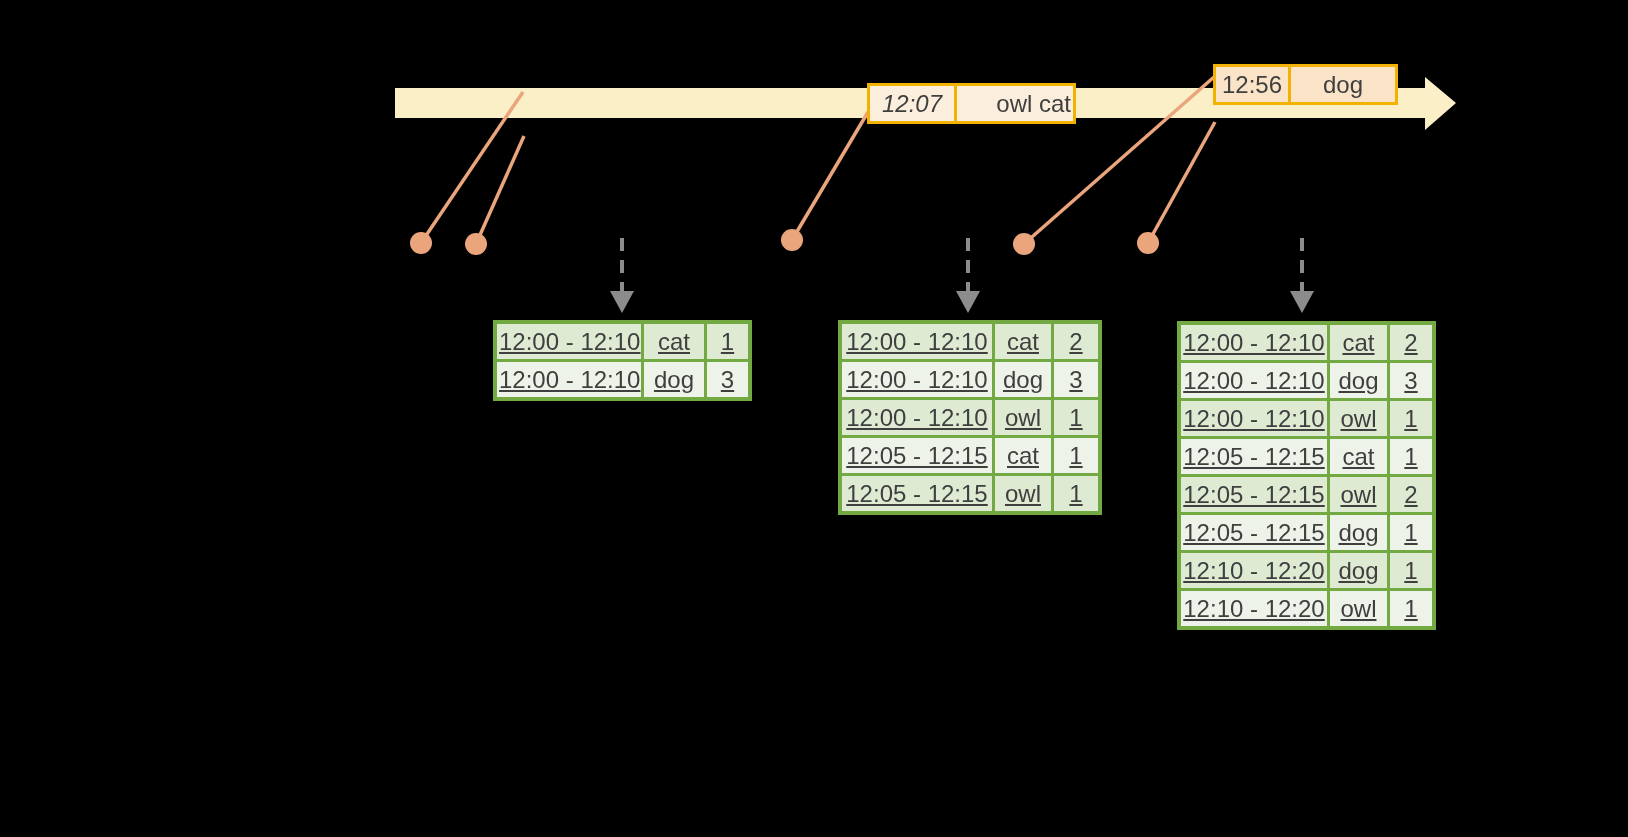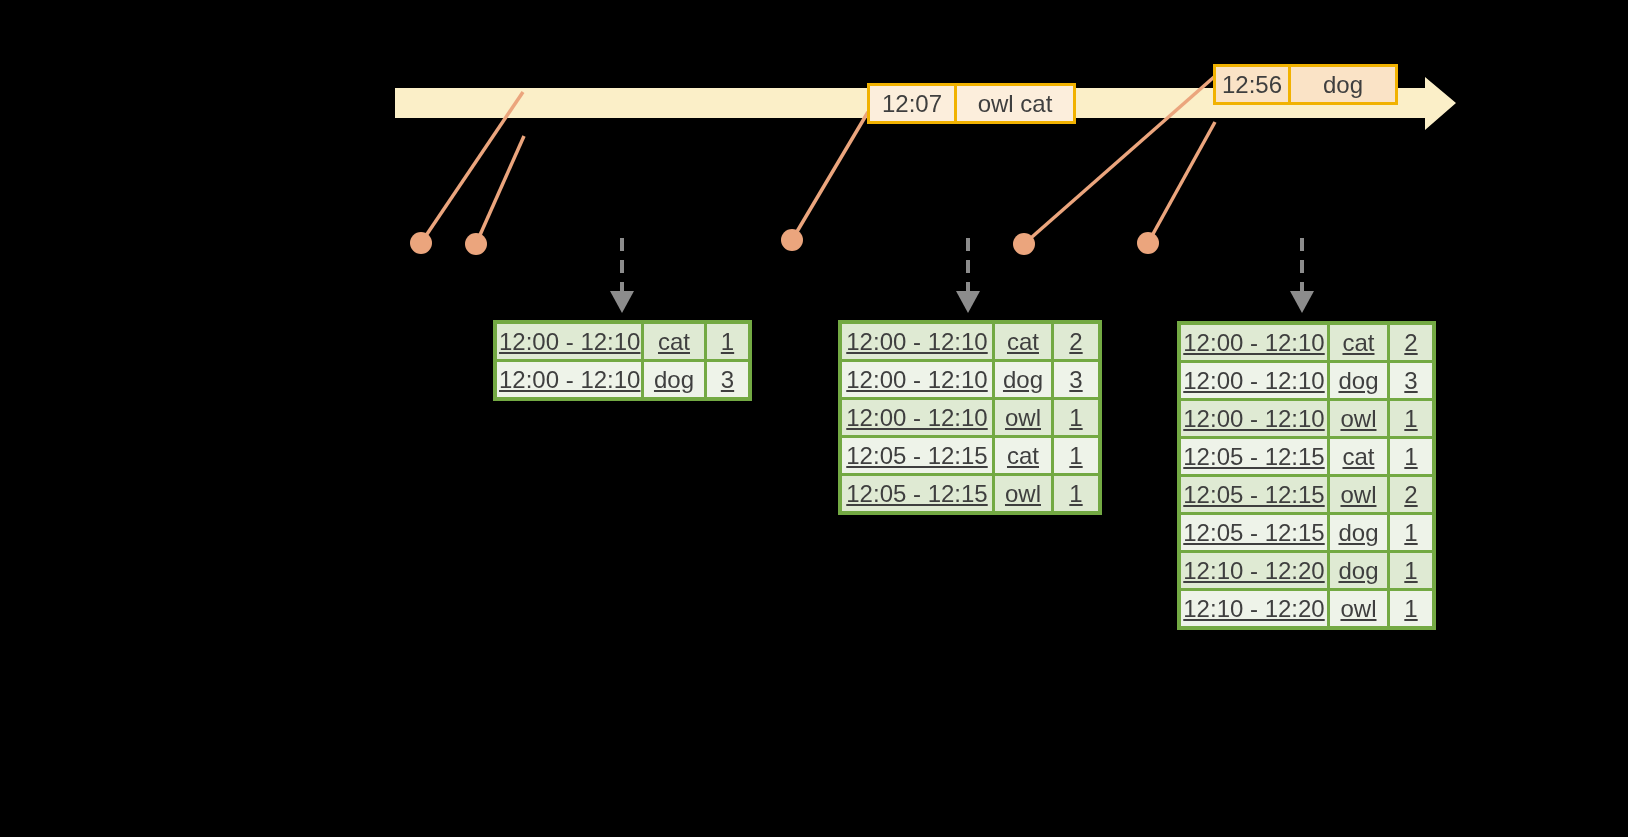--- a/index.html
+++ b/index.html
@@ -35,22 +35,22 @@
 
   
   .events{border:3px solid var(--event-border);}
   .events td{border:3px solid var(--event-border);}
   .events tr:nth-child(odd) td{background:var(--event-row-dark);}
   .events tr:nth-child(even) td{background:var(--event-row-light);}
   #events-1{left:522px;top:63px;width:201px;}
   #events-1 td:nth-child(1){width:79px;}
   #events-1 td:nth-child(2){width:110px;}
   #events-2{left:867px;top:83px;width:204px;}
-  #events-2 td:nth-child(1){width:80px;}
-  #events-2 td:nth-child(2){width:112px;}
+  #events-2 td:nth-child(1){width:80px;font-style:italic;}
+  #events-2 td:nth-child(2){width:112px;text-align:right;}
   #events-2 tr td{background:var(--event-row-mid);}
   #events-3{left:1213px;top:64px;width:180px;}
   #events-3 td:nth-child(1){width:68px;}
   #events-3 td:nth-child(2){width:100px;}
 
   
   .result{border:4px solid var(--result-border);text-decoration:underline;}
   .result td{border:3px solid var(--result-border);}
   .result tr:nth-child(odd) td{background:var(--result-row-dark);}
   .result tr:nth-child(even) td{background:var(--result-row-light);}

